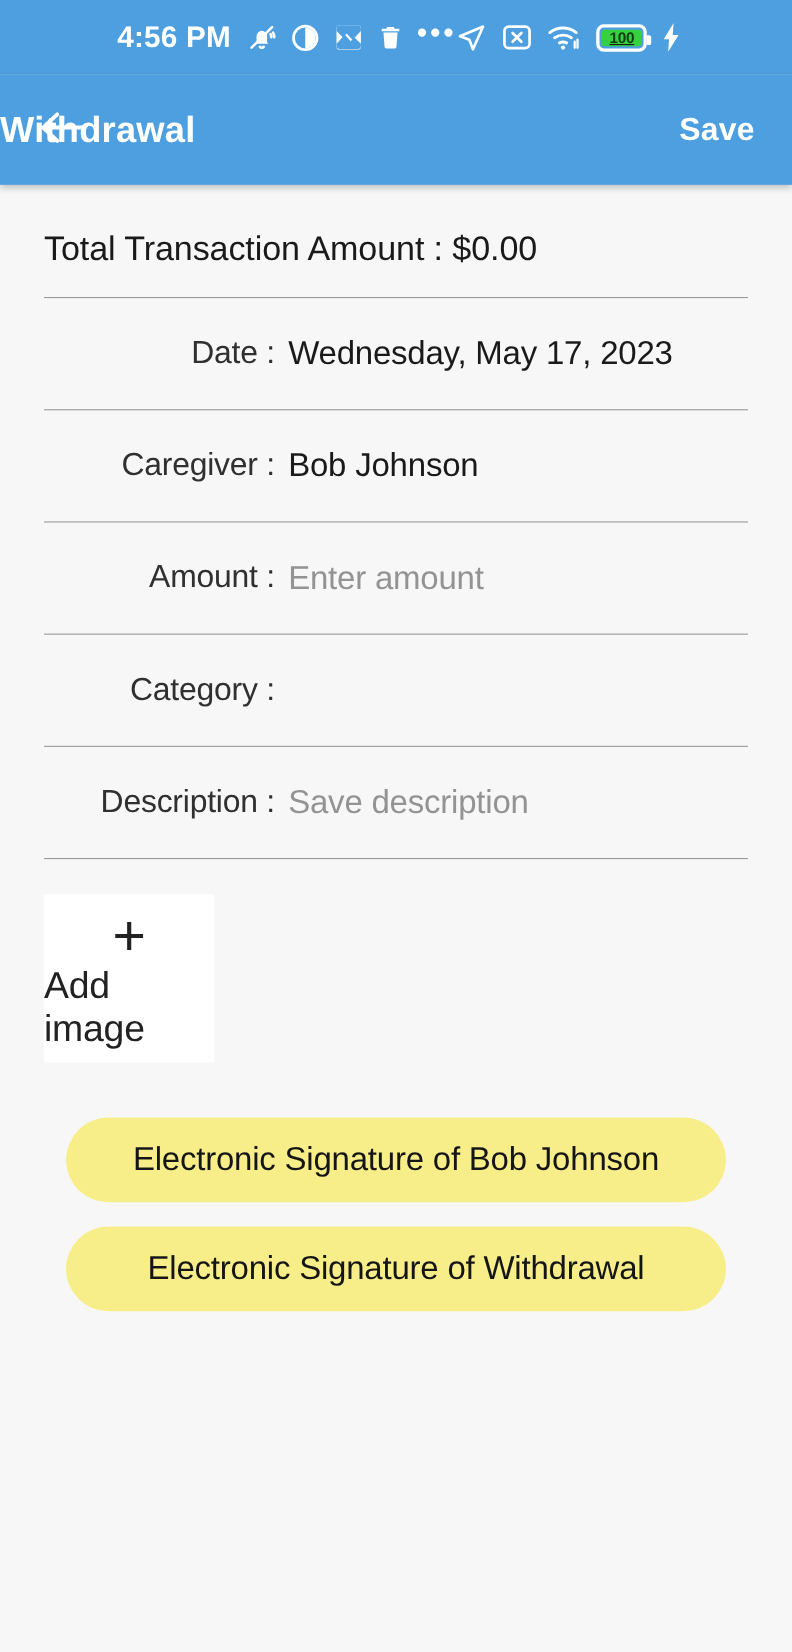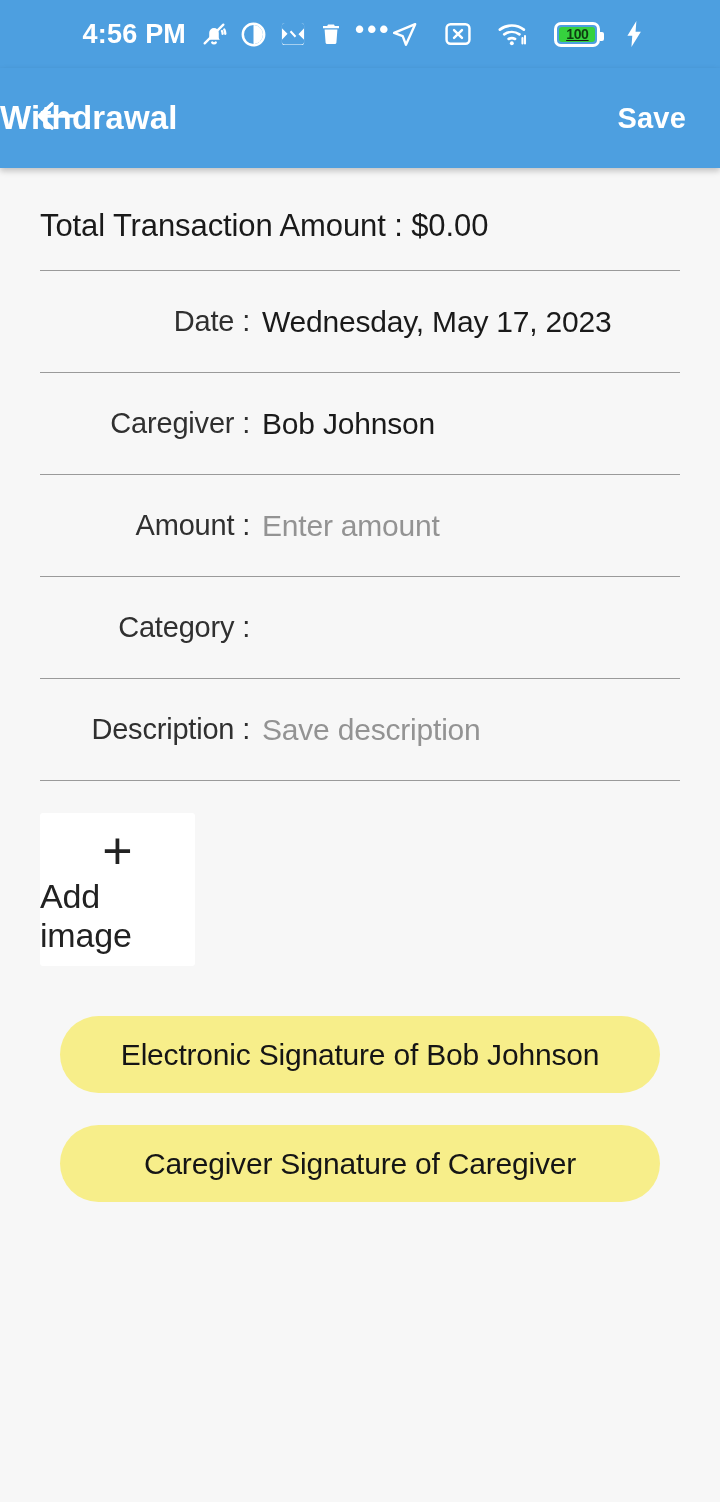--- a/index.html
+++ b/index.html
@@ -13,21 +13,21 @@
   }
 
   
   .statusbar{
     height:68px; background:#4d9fe0;
     display:flex; align-items:center; justify-content:center;
     padding:0 22px 0 28px;
   }
   .sb-left, .sb-right{ display:flex; align-items:center; }
   .sb-left{ gap:12px; }
-  .sb-right{ gap:26px;text-decoration:underline; }
+  .sb-right{ gap:14px;text-decoration:underline; }
   .sb-time{
     font-size:27px; font-weight:700; color:#ffffff;
     letter-spacing:.2px; margin-right:2px;
   }
   .sb-ico{ display:inline-flex; align-items:center; justify-content:center; }
   .sb-ico svg{ display:block; }
   .dots{
     color:#fff; font-size:26px; font-weight:700; line-height:10px;
     letter-spacing:3px; padding-bottom:10px;
   }
@@ -106,21 +106,21 @@
     display:flex; flex-direction:column; align-items:center;
     justify-content:center; gap:6px;
   }
   .plus-ico{
     font-size:52px; line-height:40px; font-weight:400; color:#222;
     margin-top:6px;
   }
   .add-image-label{ font-size:34px; color:#222; letter-spacing:-.2px; }
 
   
-  .sig-wrap{ padding:50px 60px 0 60px; display:flex; flex-direction:column; gap:32px; }
+  .sig-wrap{ padding:50px 60px 0 60px; display:flex; flex-direction:column; gap:22px; }
   .sig-btn{
     height:77px; background:#f7ee8a; border-radius:40px;
     display:flex; align-items:center; justify-content:center;
     font-size:30px; color:#151515; letter-spacing:-.2px;
   }
 </style>
 </head>
 <body>
 
 <div class="statusbar">
@@ -246,16 +246,16 @@
 
   <div class="img-area">
     <div class="add-image-card">
       <span class="plus-ico">+</span>
       <span class="add-image-label">Add image</span>
     </div>
   </div>
 
   <div class="sig-wrap">
     <div class="sig-btn">Electronic Signature of Bob Johnson</div>
-    <div class="sig-btn">Caregiver Signature of Caregiver</div>
+    <div class="sig-btn">Electronic Signature of Withdrawal</div>
   </div>
 
 </div>
 
 </body></html>

